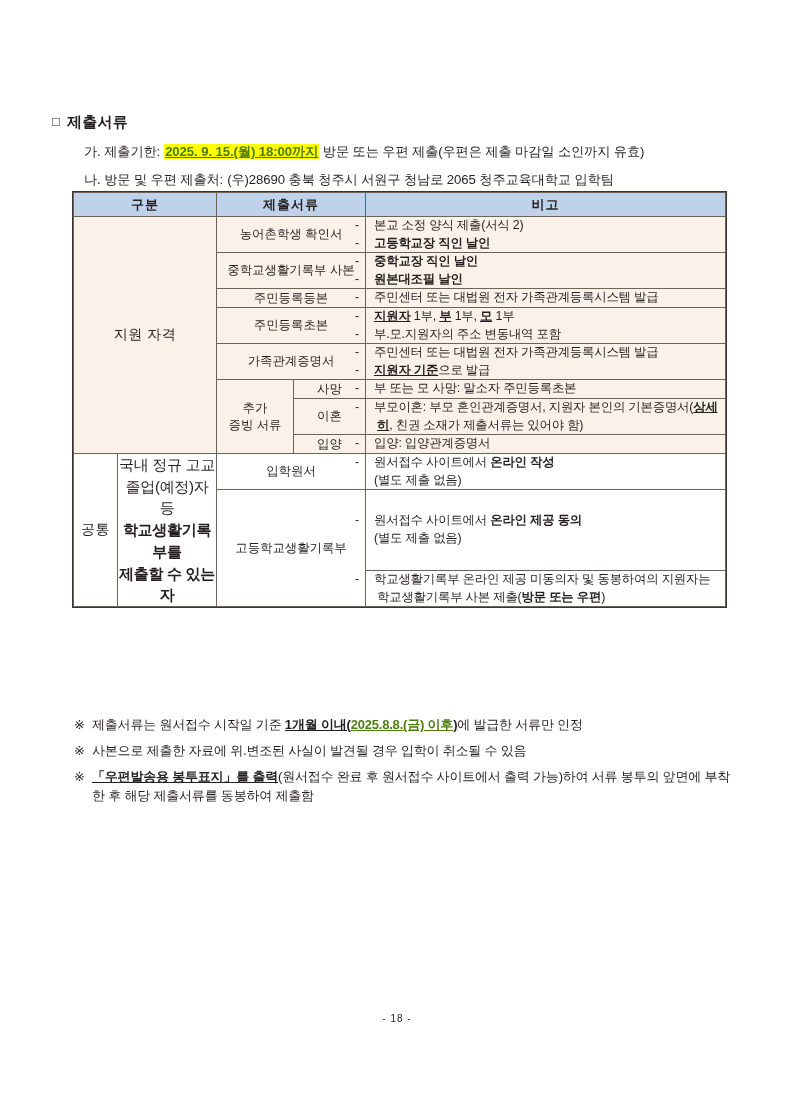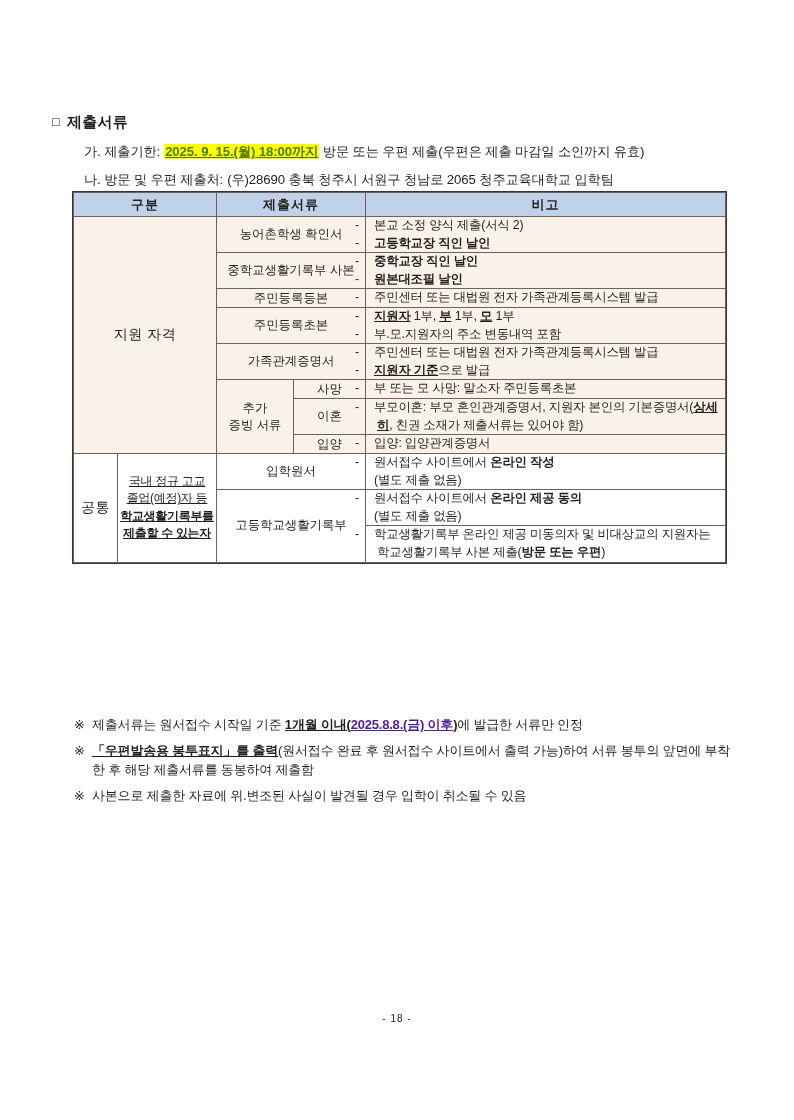--- a/index.html
+++ b/index.html
@@ -108,24 +108,23 @@
     white-space: nowrap;
   }
   .note-list .li.wrap { white-space: normal; text-indent: -11px; }
   .dash { display: inline-block; width: 8px; }
 
   b.bk { font-weight: bold; }
   u.ul { text-decoration: underline; text-align: right; }
 
   .vlabel { font-size: 14px; letter-spacing: 0.5px; }
   .vlabel-sm {
-    font-size: 12px;
+    font-size: 15px;
     line-height: 1.45;
     letter-spacing: -0.3px;
-    text-decoration: underline;
   }
   .narrow-col { font-size: 12.4px; letter-spacing: 0px; }
 
   
   .footnotes {
     position: absolute;
     left: 74px;
     top: 716px;
     width: 660px;
     font-size: 13px;
@@ -133,21 +132,21 @@
   }
   .footnotes .fn {
     display: block;
     padding-left: 18px;
     text-indent: -18px;
     margin-bottom: 7px;
     line-height: 1.45;
   }
   .footnotes .star { display: inline-block; width: 18px; text-indent: 0; }
   .red-ul {
-    color: #4c1d95;
+    color: #4d7c0f;
     font-weight: bold;
     text-decoration: underline;
   }
 
   .page-number {
     position: absolute;
     left: 0;
     top: 1013px;
     width: 794px;
     text-align: center;
@@ -292,34 +291,34 @@
           <div class="note-list">
             <span class="li"><span class="dash">-</span><span>원서접수 사이트에서 </span><b class="bk">온라인 제공 동의</b></span>
             <span class="li"><span class="dash"></span><span>(별도 제출 없음)</span></span>
           </div>
         </td>
       </tr>
 
       <tr>
         <td class="plain cell-pad">
           <div class="note-list">
-            <span class="li wrap"><span class="dash">-</span><span>학교생활기록부 온라인 제공 미동의자 및 비대상교</span><span>의 지원자는 학교생활기록부 사본 제출(</span><b class="bk">방문 또는 우편</b><span>)</span></span>
+            <span class="li wrap"><span class="dash">-</span><span>학교생활기록부 온라인 제공 미동의자 및 동봉하여</span><span>의 지원자는 학교생활기록부 사본 제출(</span><b class="bk">방문 또는 우편</b><span>)</span></span>
           </div>
         </td>
       </tr>
     </tbody>
   </table>
 
   <div class="footnotes">
     <span class="fn">
       <span class="star">※</span><span>제출서류는 원서접수 시작일 기준 </span><b class="bk"><u class="ul">1개월 이내(</u></b><span class="red-ul">2025.8.8.(금) 이후</span><b class="bk"><u class="ul">)</u></b><span>에 발급한 서류만 인정</span>
     </span>
     <span class="fn">
+      <span class="star">※</span><span>사본으로 제출한 자료에 위.변조된 사실이 발견될 경우 입학이 취소될 수 있음</span>
+    </span>
+    <span class="fn">
       <span class="star">※</span><b class="bk"><u class="ul">「우편발송용 봉투표지」를 출력</u></b><span>(원서접수 완료 후 원서접수 사이트에서 출력 가능)하여 서류 봉투의 앞면에 부착한 후 해당 제출서류를 동봉하여 제출함</span>
     </span>
-    <span class="fn">
-      <span class="star">※</span><span>사본으로 제출한 자료에 위.변조된 사실이 발견될 경우 입학이 취소될 수 있음</span>
-    </span>
   </div>
 
   <div class="page-number">- 18 -</div>
 
 </div>
 
 </body></html>

